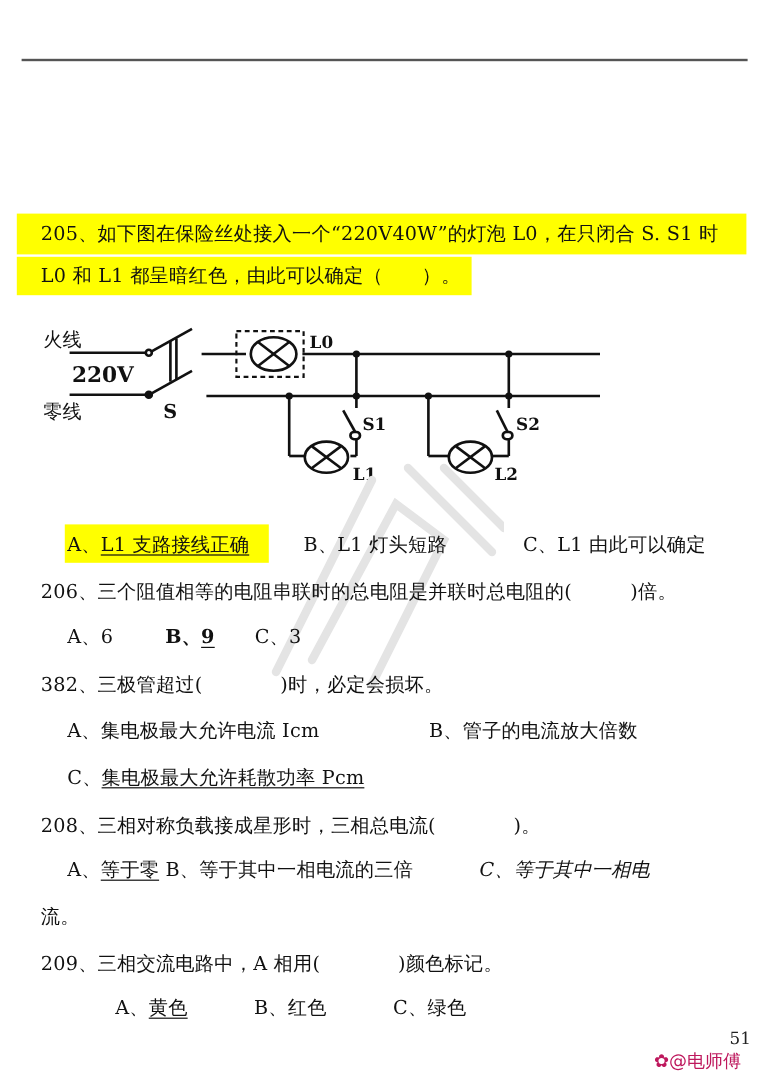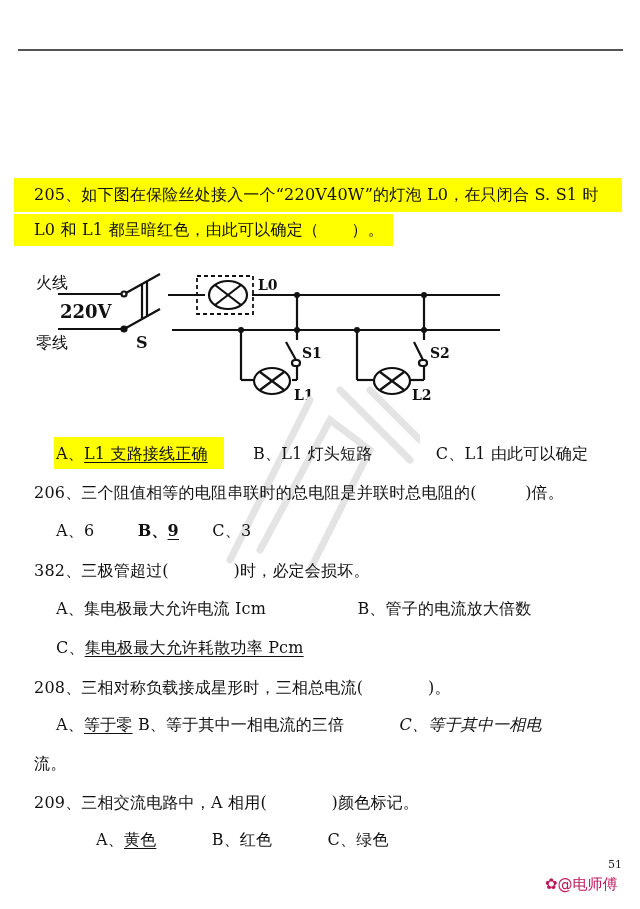--- a/index.html
+++ b/index.html
@@ -6,21 +6,21 @@
   body {
     width: 640px; height: 909px; position: relative; overflow: hidden;
     font-family: "DejaVu Serif", "Liberation Serif", serif;
     color: #111;
   }
   .rule { position: absolute; left: 18px; top: 49px; width: 605px; height: 2px; background: #555; }
   .line { position: absolute; left: 34px; font-size: 16px; line-height: 22px; white-space: nowrap; letter-spacing: 0.2px; }
   .hl-block { position: absolute; background: #ffff00; }
   .ul { text-decoration: underline; text-underline-offset: 3px; }
   .opt { display: inline-block; }
-  .pagenum { position: absolute; left: 608px; top: 858px; font-size: 11px; color: #222; }
+  .pagenum { position: absolute; left: 608px; top: 858px; font-size: 14px; color: #222; }
   .brand { position: absolute; left: 545px; top: 875px; font-size: 15px; color: #be185d; font-family: "DejaVu Sans", sans-serif; }
   .wm { position: absolute; left: 220px; top: 380px; width: 200px; height: 200px; pointer-events: none; }
   svg text { font-family: "DejaVu Serif", serif; }
 </style>
 </head>
 <body>
 
 <div class="rule"></div>
 
 <div class="hl-block" style="left:14px;top:178px;width:608px;height:34px;"></div>

